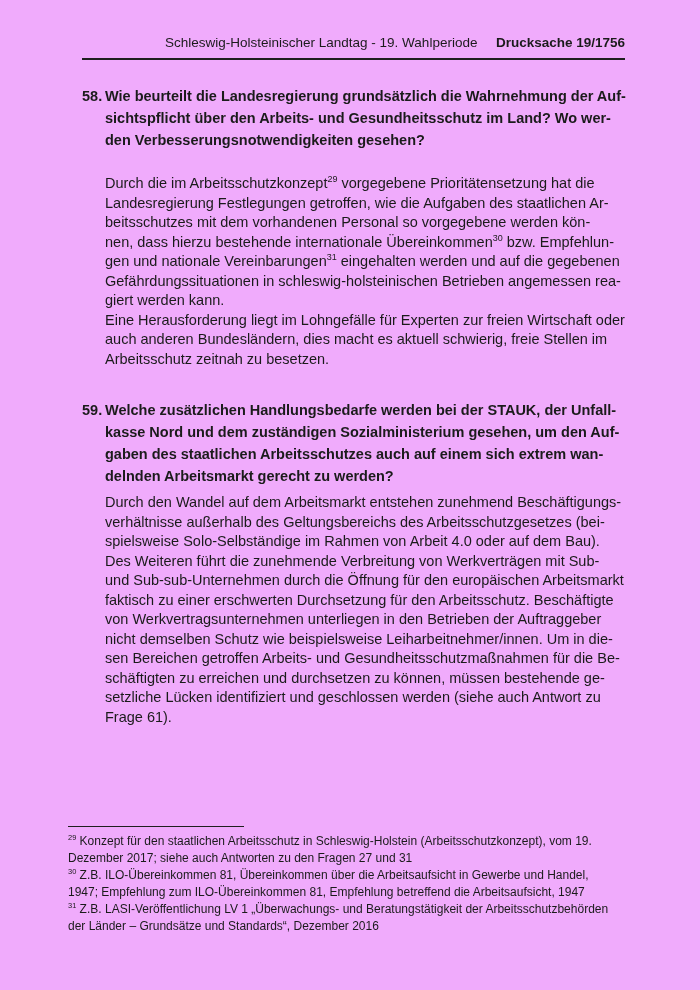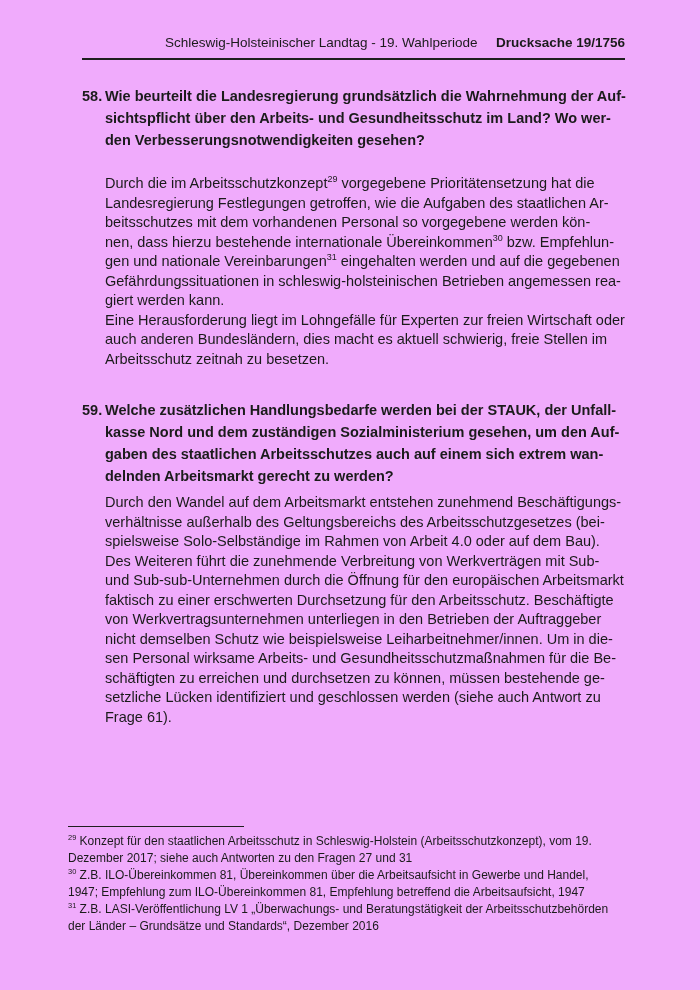--- a/index.html
+++ b/index.html
@@ -118,21 +118,21 @@
     </div>
     <div class="answer a59">
         <div><span>Durch den Wandel auf dem Arbeitsmarkt entstehen zunehmend Beschäftigungs-</span></div>
         <div><span>verhältnisse außerhalb des Geltungsbereichs des Arbeitsschutzgesetzes (bei-</span></div>
         <div><span>spielsweise Solo-Selbständige im Rahmen von Arbeit 4.0 oder auf dem Bau).</span></div>
         <div><span>Des Weiteren führt die zunehmende Verbreitung von Werkverträgen mit Sub-</span></div>
         <div><span>und Sub-sub-Unternehmen durch die Öffnung für den europäischen Arbeitsmarkt</span></div>
         <div><span>faktisch zu einer erschwerten Durchsetzung für den Arbeitsschutz. Beschäftigte</span></div>
         <div><span>von Werkvertragsunternehmen unterliegen in den Betrieben der Auftraggeber</span></div>
         <div><span>nicht demselben Schutz wie beispielsweise Leiharbeitnehmer/innen. Um in die-</span></div>
-        <div><span>sen Personal wirksame Arbeits- und Gesundheitsschutzmaßnahmen für die Be-</span></div>
+        <div><span>sen Bereichen getroffen Arbeits- und Gesundheitsschutzmaßnahmen für die Be-</span></div>
         <div><span>schäftigten zu erreichen und durchsetzen zu können, müssen bestehende ge-</span></div>
         <div><span>setzliche Lücken identifiziert und geschlossen werden (siehe auch Antwort zu</span></div>
         <div><span>Frage 61).</span></div>
       </div>
   </section>
 
   <div class="footnotes">
     <div class="fn-rule"></div>
     <div class="fn-lines">
         <div><sup>29</sup><span> Konzept für den staatlichen Arbeitsschutz in Schleswig-Holstein (Arbeitsschutzkonzept), vom 19.</span></div>

